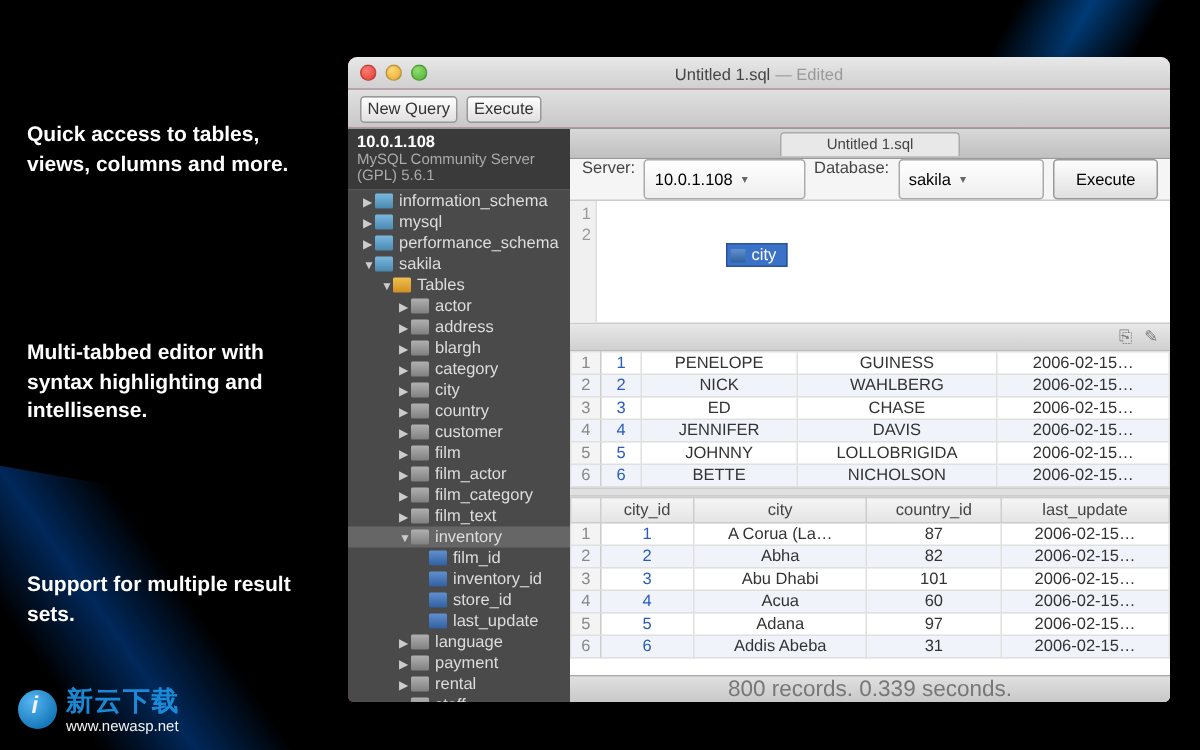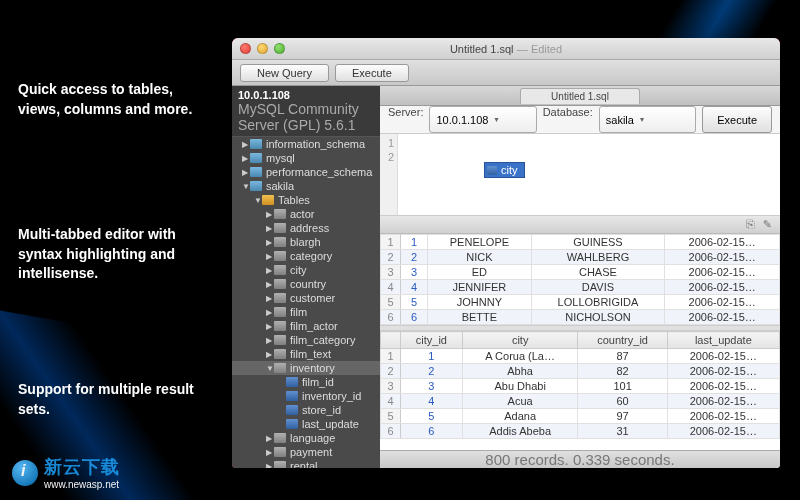--- a/index.html
+++ b/index.html
@@ -12,27 +12,27 @@
 .app-window{position:absolute;left:232px;top:38px;width:548px;height:430px;background:#ec4899;border-radius:6px 6px 4px 4px;box-shadow:0 10px 40px rgba(0,0,0,0.6);display:flex;flex-direction:column;overflow:hidden}
 .titlebar{height:22px;background:linear-gradient(#e8e8e8,#d0d0d0);border-bottom:1px solid #aaa;display:flex;align-items:center;padding:0 8px;position:relative}
 .traffic{display:flex;gap:6px}
 .dot{width:11px;height:11px;border-radius:50%;border:0.5px solid rgba(0,0,0,0.2)}
 .dot.r{background:radial-gradient(circle at 35% 30%,#ff7a6f,#e24037)}
 .dot.y{background:radial-gradient(circle at 35% 30%,#ffd86f,#e2a737)}
 .dot.g{background:radial-gradient(circle at 35% 30%,#8fe06f,#4fb033)}
 .title-text{position:absolute;left:0;right:0;text-align:center;color:#444;font-size:12px}
 .title-text .edited{color:#999}
 .toolbar{height:26px;background:linear-gradient(#e0e0e0,#c8c8c8);border-bottom:1px solid #999;display:flex;align-items:center;padding:0 8px;gap:6px}
-.tb-btn{background:linear-gradient(#fdfdfd,#e0e0e0);border:1px solid #999;border-radius:3px;padding:2px 16px;font-size:11px;color:#333;cursor:pointer}
+.tb-btn{background:linear-gradient(#fdfdfd,#e0e0e0);border:1px solid #999;border-radius:3px;padding:2px 4px;font-size:11px;color:#333;cursor:pointer}
 .body-split{flex:1;display:flex;overflow:hidden}
 .sidebar{width:148px;background:#4a4a4a;color:#ddd;overflow-y:auto;overflow-x:hidden;font-size:10px}
 .sidebar::-webkit-scrollbar{width:10px}.sidebar::-webkit-scrollbar-thumb{background:#777;border-radius:5px}
 .server-block{background:#3a3a3a;padding:3px 6px;border-bottom:1px solid #555}
 .server-name{color:#fff;font-weight:bold}
-.server-sub{color:#aaa;font-size:14px}
+.server-sub{color:#aaa;font-size:10px}
 .tree-item{display:flex;align-items:center;padding:1px 0 1px 4px;white-space:nowrap;cursor:pointer}
 .tree-item .arr{width:8px;color:#ccc;font-size:8px;flex-shrink:0}
 .tree-item .ico{width:12px;height:10px;margin-right:4px;flex-shrink:0}
 .ico-db{background:linear-gradient(#7ab8e0,#4a88b0);border-radius:1px}
 .ico-folder{background:linear-gradient(#f0c050,#d09020);border-radius:1px}
 .ico-table{background:linear-gradient(#b0b0b0,#808080);border-radius:1px}
 .ico-col{background:linear-gradient(#6090d0,#3060a0);border-radius:1px}
 .lvl1{padding-left:10px}.lvl2{padding-left:22px}.lvl3{padding-left:34px}.lvl4{padding-left:46px}
 .tree-item.sel{background:#666}
 .main-area{flex:1;display:flex;flex-direction:column;background:#fff;overflow:hidden}

